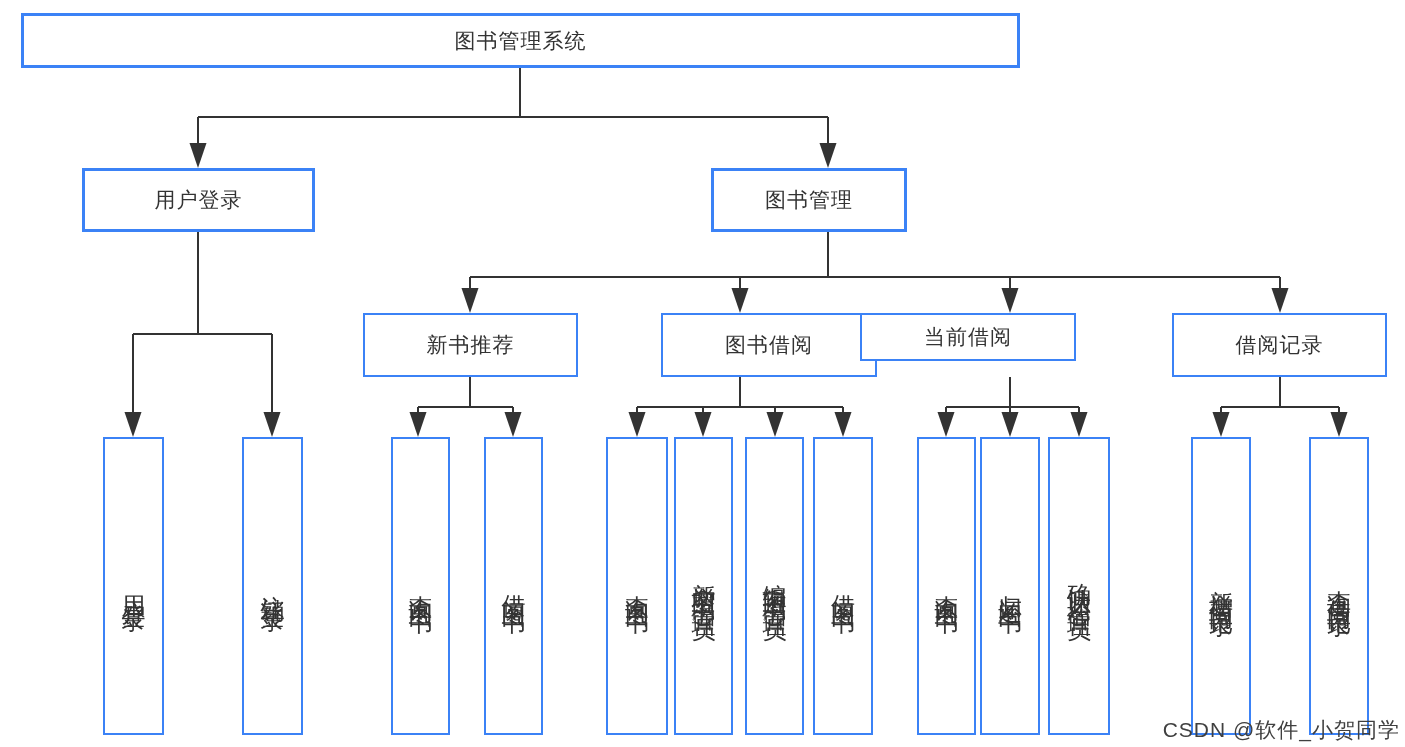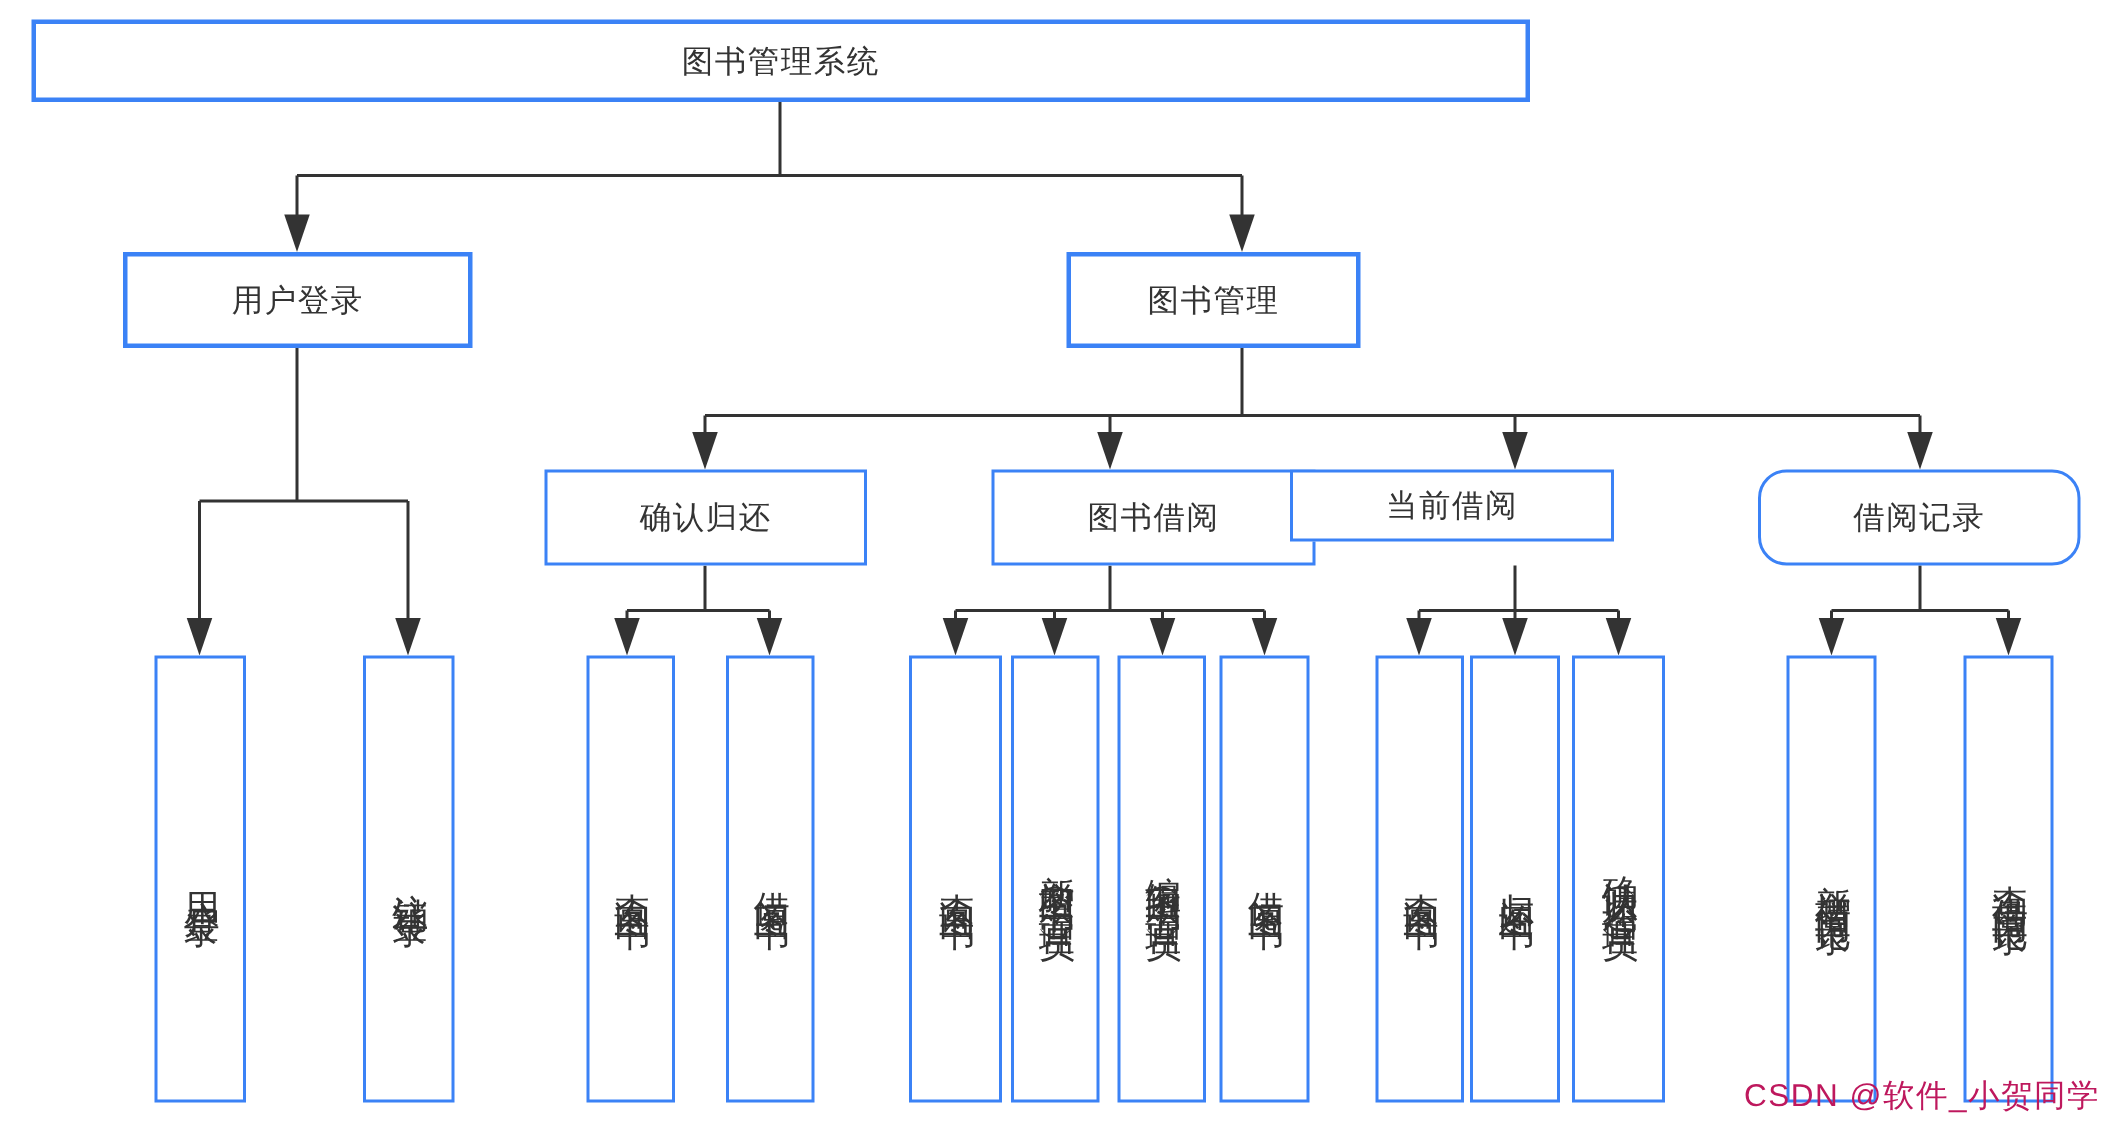--- a/index.html
+++ b/index.html
@@ -29,21 +29,21 @@
     text-orientation: mixed;
     font-size: 24px;
     letter-spacing: 5px;
     line-height: 1;
   }
   .watermark {
     position: absolute;
     right: 5px;
     bottom: 3px;
     font-size: 21px;
-    color: #be185d;
+    color: #404040;
     letter-spacing: 1px;
     white-space: nowrap;
   }
 </style>
 </head>
 <body>
 
 <div class="canvas">
 
   <svg class="connectors" viewBox="0 0 1405 747" xmlns="http://www.w3.org/2000/svg">
@@ -94,29 +94,29 @@
   </div>
 
   <div class="box l2" style="left:82px; top:168px; width:233px; height:64px;">
     <span class="hlabel">用户登录</span>
   </div>
   <div class="box l2" style="left:711px; top:168px; width:196px; height:64px;">
     <span class="hlabel">图书管理</span>
   </div>
 
   <div class="box l3" style="left:363px; top:313px; width:215px; height:64px;">
-    <span class="hlabel">确认归还</span>
+    <span class="hlabel">新书推荐</span>
   </div>
   <div class="box l3" style="left:633px; top:313px; width:216px; height:64px;margin-left:28px;">
     <span class="hlabel">图书借阅</span>
   </div>
   <div class="box l3" style="left:860px; top:313px; width:216px; height:48px;font-family:Liberation Mono, monospace;">
     <span class="hlabel">当前借阅</span>
   </div>
-  <div class="box l3" style="left:1172px; top:313px; width:215px; height:64px;border-radius:19px;">
+  <div class="box l3" style="left:1172px; top:313px; width:215px; height:64px;">
     <span class="hlabel">借阅记录</span>
   </div>
 
   <div class="box leaf" style="left:103px; top:437px; width:61px; height:298px;">
     <span class="vlabel">用户登录</span>
   </div>
   <div class="box leaf" style="left:242px; top:437px; width:61px; height:298px;">
     <span class="vlabel">注销登录</span>
   </div>
 

